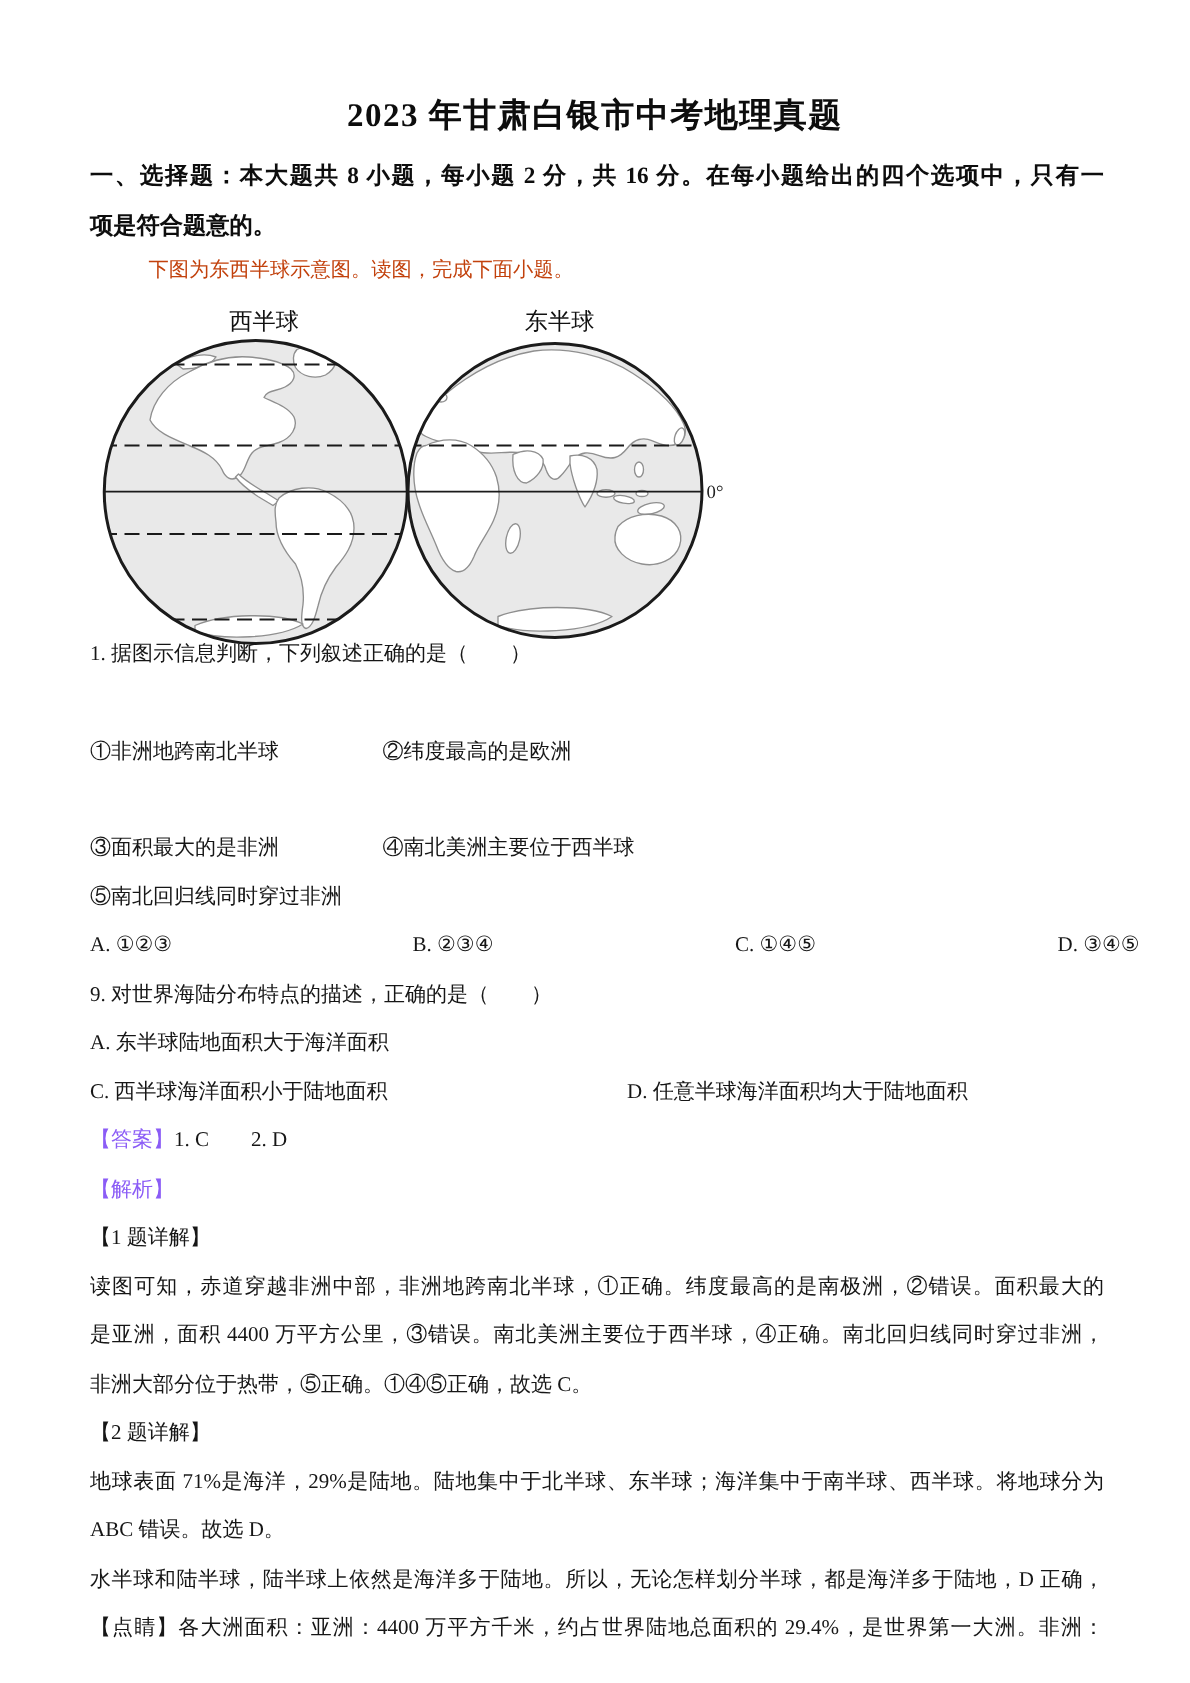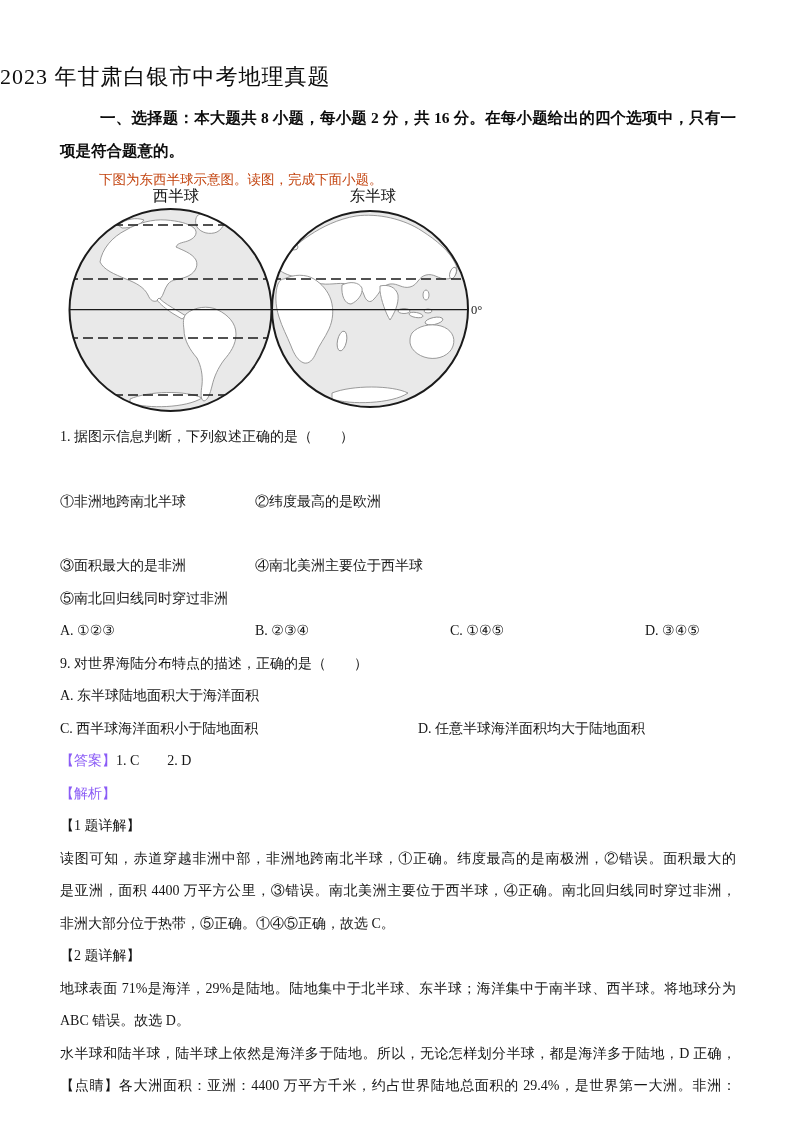--- a/index.html
+++ b/index.html
@@ -6,43 +6,44 @@
   .page{
     position:relative;
     width:793px;height:1122px;
     background:#ffffff;
     font-family:"Liberation Serif","DejaVu Serif",serif;
     color:#141414;
     overflow:hidden;
   }
   .doc-title{
     position:absolute;top:62px;left:0;right:0;
-    font-size:22px;font-weight:400;letter-spacing:1px;
+    text-align:center;
+    font-size:22px;font-weight:700;letter-spacing:1px;
     color:#0d0d0d;
   }
   .section-head{
     position:absolute;top:101px;left:60px;width:676px;
     font-size:15.5px;font-weight:700;line-height:33px;color:#0d0d0d;
   }
-  .jfill{text-align:justify;text-align-last:justify;margin-left:40px;}
+  .jfill{text-align:justify;text-align-last:justify;}
   .intro{
     position:absolute;top:170px;left:99px;width:600px;
     font-size:13.5px;color:#c2410c;line-height:20px;
   }
   .figure-wrap{
-    position:absolute;top:187px;left:60px;width:442px;height:230px;
+    position:absolute;top:205px;left:60px;width:442px;height:230px;
   }
   .qa{
     position:absolute;top:421px;left:60px;width:676px;
     font-size:14px;line-height:32.5px;color:#161616;
   }
   .ln{height:32.5px;white-space:nowrap;}
   .ln.wrapfill{text-align:justify;text-align-last:justify;}
   .cols2{display:grid;grid-template-columns:195px auto;margin-top:32px;}
-  .cols4{display:grid;grid-template-columns:195px 195px 195px auto;}
+  .cols4{display:grid;grid-template-columns:195px 195px 195px auto;gap:20px;}
   .colsq2{display:grid;grid-template-columns:358px auto;}
   .blue{color:#8b5cf6;}
   svg text{font-family:"Liberation Serif","DejaVu Serif",serif;}
 </style>
 </head>
 <body>
 
 <div class="page">
 
   <div class="doc-title">2023 年甘肃白银市中考地理真题</div>

